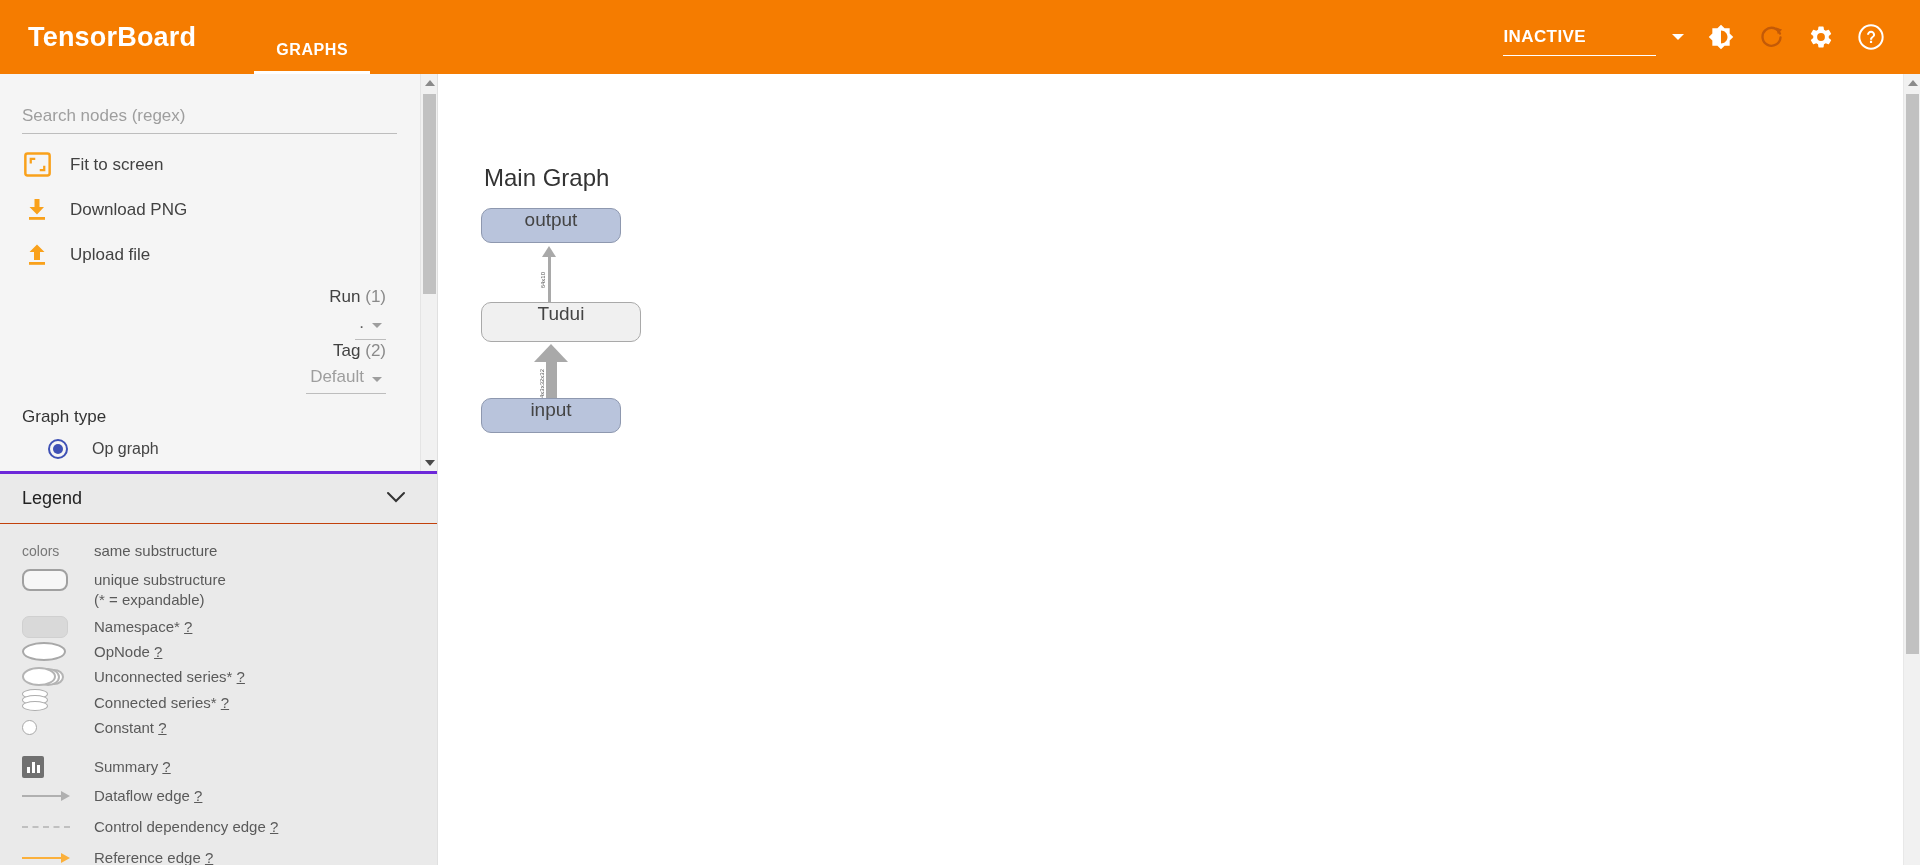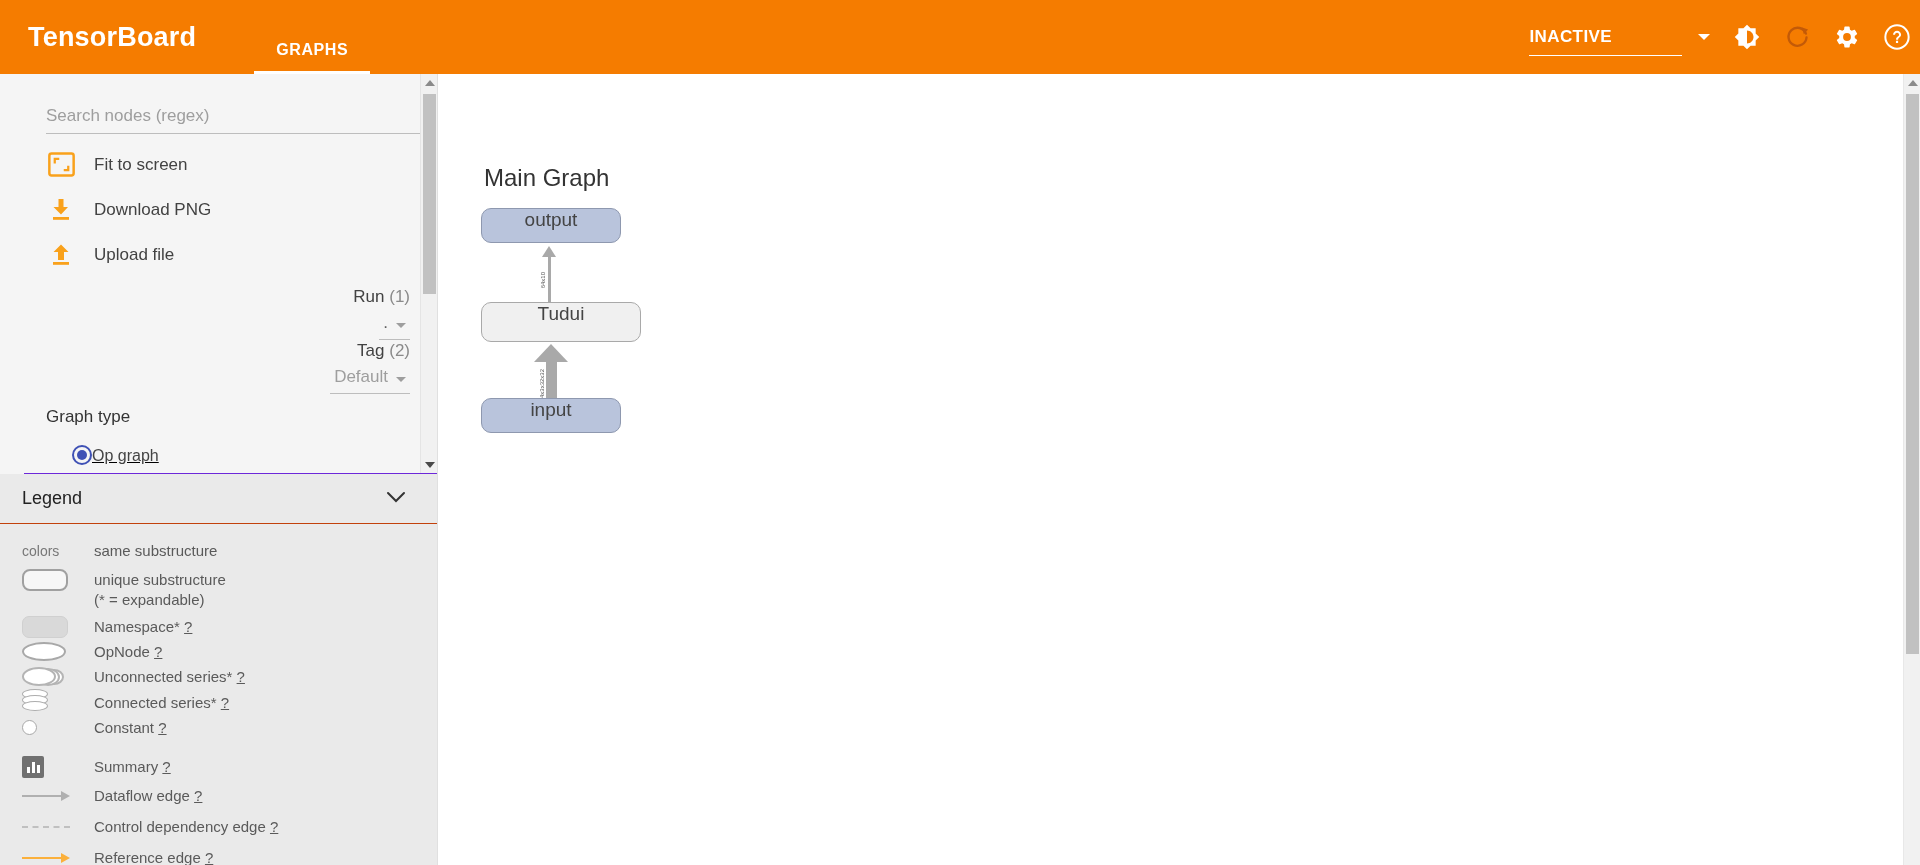--- a/index.html
+++ b/index.html
@@ -39,21 +39,21 @@
     margin-top: 25px;
   }
   .tab.active::after {
     content: ""; position: absolute;
     left: 0; right: 0; bottom: 0; height: 3px;
     background: #fff;
   }
   .header-spacer { flex: 1; }
   .header-right {
     display: flex; align-items: center;
-    gap: 0;
+    padding-right: 26px; gap: 0;
   }
   .inactive-select {
     position: relative;
     display: flex; align-items: center;
     height: 74px;
     padding: 0 4px 0 4px;
     margin-right: 6px;
     cursor: pointer;
   }
   .inactive-select .lbl {
@@ -85,22 +85,21 @@
     background: #f5f5f5;
     border-right: 1px solid #e0e0e0;
     display: flex; flex-direction: column;
     z-index: 20;
   }
   .sidebar-top {
     position: relative;
     height: 400px;
     background: #f5f5f5;
     overflow: hidden;
-    border-bottom: 1px solid #6d28d9;
-    margin-left: 24px;
+    border-bottom: 3px solid #6d28d9;
   }
   .sidebar-inner { padding: 18px 26px 0 22px; width: 412px; }
 
   .search-field {
     position: relative;
     margin: 14px 0 8px 0;
     padding-bottom: 7px;
     border-bottom: 1px solid #bdbdbd;
     width: 375px;
   }
@@ -151,24 +150,23 @@
     border-left: 5px solid transparent;
     border-right: 5px solid transparent;
     border-top: 5px solid #9e9e9e;
   }
 
   .gtype-title {
     font-size: 17px; color: #333;
     margin: 22px 0 6px 0;
   }
   .radio-row {
-    display: flex; align-items: flex-end;
-    height: 32px; gap: 0; cursor: pointer;
+    display: flex; align-items: center;
+    height: 32px; gap: 24px; cursor: pointer;
     padding-left: 26px;
-    text-decoration: underline;
   }
   .radio {
     width: 20px; height: 20px; border-radius: 50%;
     border: 2px solid #9b9b9b; flex: 0 0 20px;
     position: relative; background: transparent;
   }
   .radio.checked { border-color: #3f51b5; }
   .radio.checked::after {
     content: ""; position: absolute;
     left: 3px; top: 3px; width: 10px; height: 10px;

